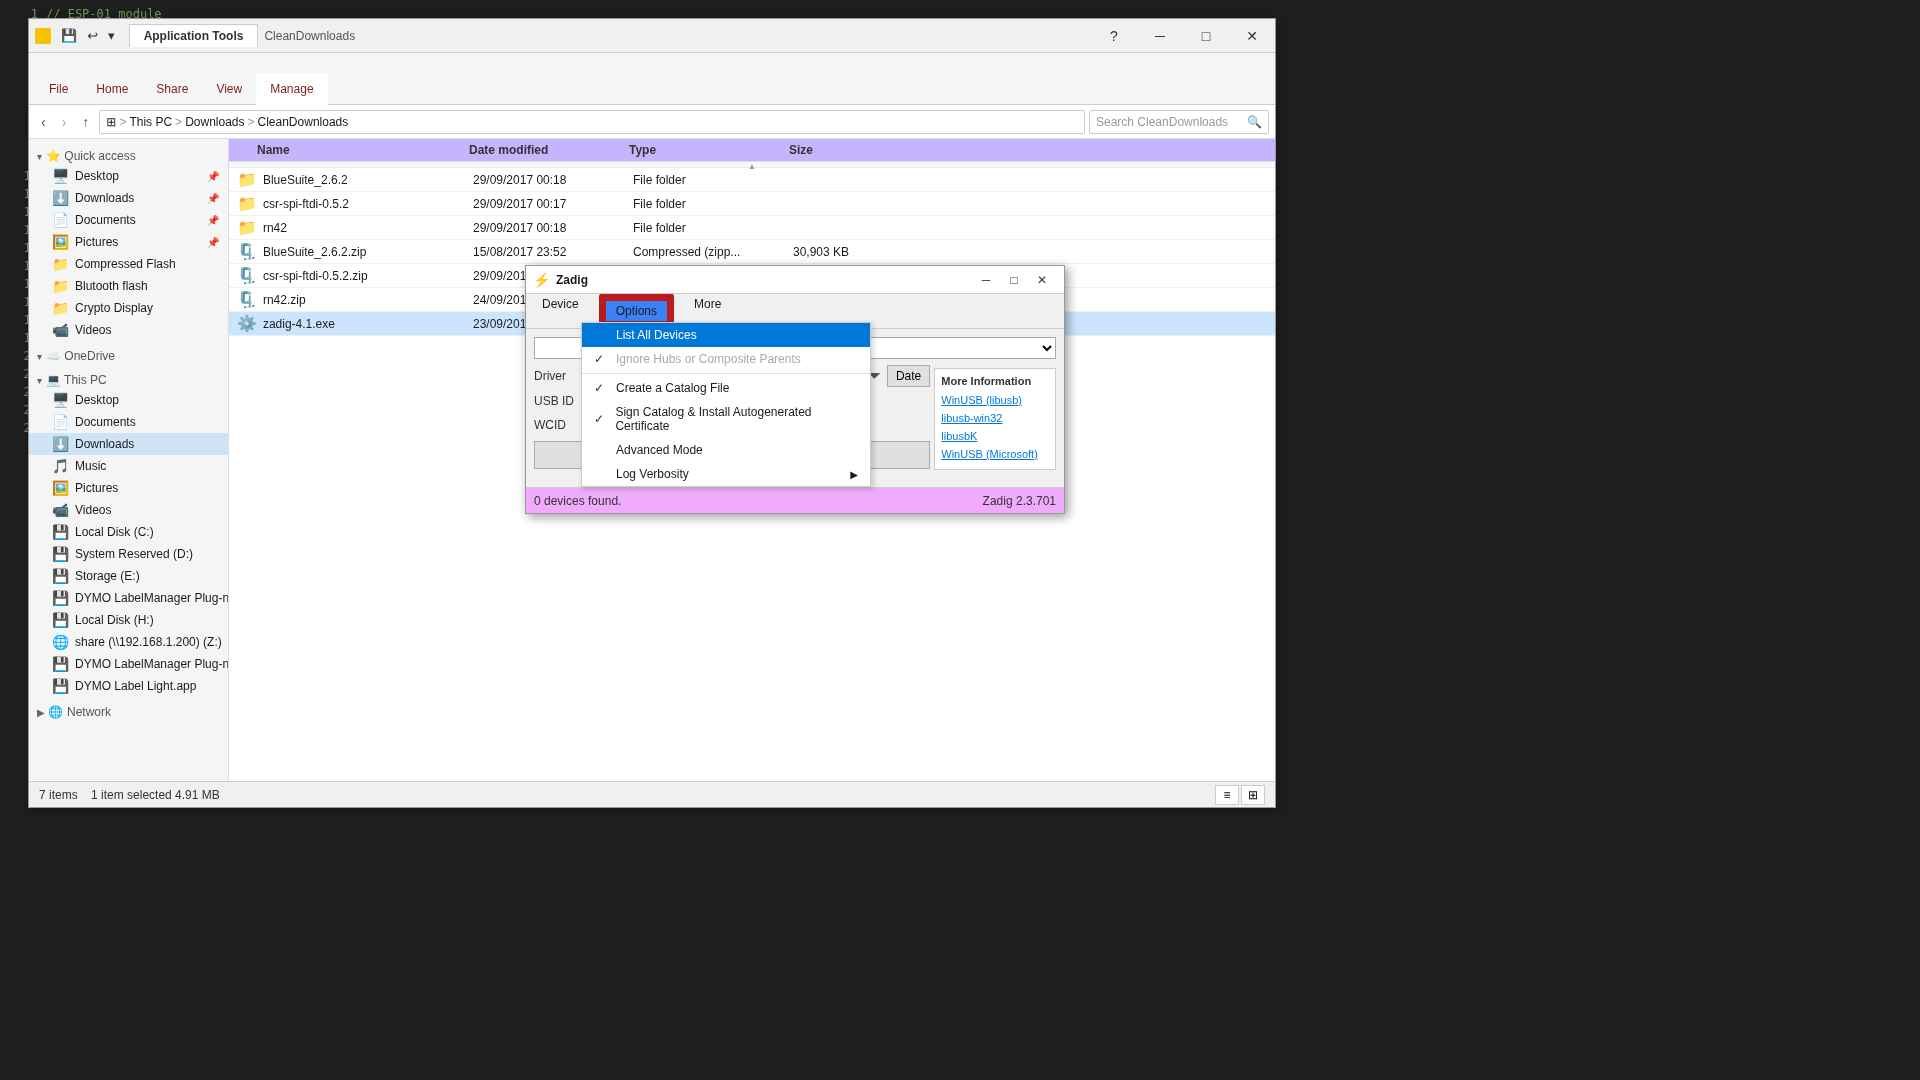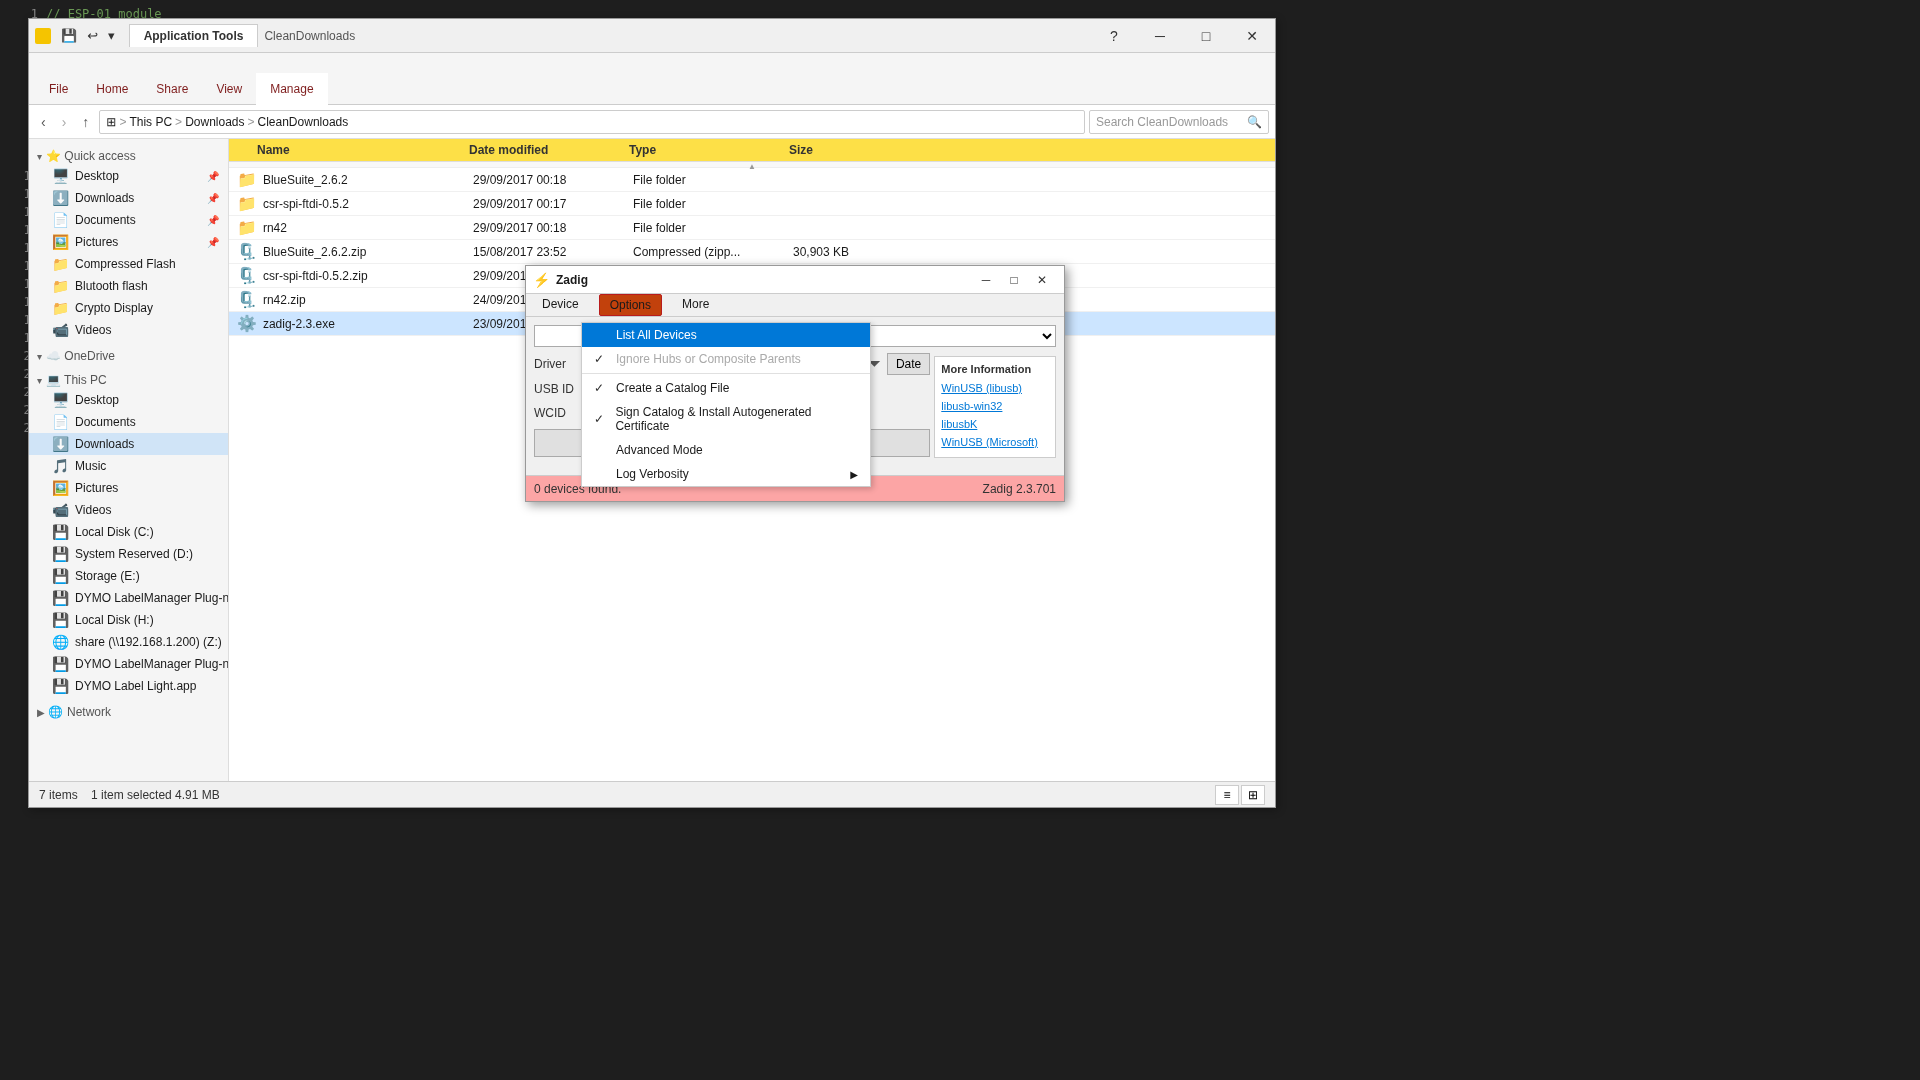--- a/index.html
+++ b/index.html
@@ -234,21 +234,21 @@
 
     
     .file-list {
       flex: 1;
       overflow-y: auto;
       background: #fff;
     }
     .file-list-header {
       display: flex;
       align-items: center;
-      background: #fde047;
+      background: #c4b5fd;
       border-bottom: 1px solid #ddd;
       padding: 4px 0;
       font-size: 12px;
       color: #333;
       font-weight: 600;
       position: sticky;
       top: 0;
     }
     .col-name { width: 240px; padding-left: 28px; }
     .col-date { width: 160px; }
@@ -448,21 +448,21 @@
       width: 100%;
       height: 28px;
       background: #e0e0e0;
       border: 1px solid #aaa;
       cursor: pointer;
       font-size: 12px;
       margin-bottom: 4px;
     }
     .zadig-status {
       height: 26px;
-      background: #fca5a5;
+      background: #f0abfc;
       border-top: 1px solid #ccc;
       display: flex;
       align-items: center;
       padding: 0 8px;
       font-size: 12px;
       color: #333;
       justify-content: space-between;
     }
 
     
@@ -732,21 +732,21 @@
           <span class="file-icon zip-icon-color">🗜️</span>
           <span>rn42.zip</span>
         </div>
         <div class="file-cell col-date">24/09/2017 22:32</div>
         <div class="file-cell col-type">Compressed (zipp...</div>
         <div class="file-cell col-size">1,526 KB</div>
       </div>
       <div class="file-row selected">
         <div class="file-icon-cell">
           <span class="file-icon exe-icon-color">⚙️</span>
-          <span>zadig-2.3.exe</span>
+          <span>zadig-4.1.exe</span>
         </div>
         <div class="file-cell col-date">23/09/2017 21:52</div>
         <div class="file-cell col-type">Application</div>
         <div class="file-cell col-size">5,037 KB</div>
       </div>
     </div>
   </div>
 
   <div class="status-bar">
     <div>
@@ -767,21 +767,21 @@
     <span>Zadig</span>
     <div class="zadig-title-controls">
       <button class="zadig-win-btn">─</button>
       <button class="zadig-win-btn">□</button>
       <button class="zadig-win-btn close">✕</button>
     </div>
   </div>
 
   <div class="zadig-menubar" style="position:relative;">
     <div class="zadig-menu-item">Device</div>
-    <div class="zadig-menu-item" style="background:#c2410c; border: 1px solid #b91c1c;">Options</div>
+    <div class="zadig-menu-item" style="background:#3b82f6; border: 7px solid #b91c1c;">Options</div>
     <div class="zadig-menu-item">More</div>
 
     <div class="dropdown-menu">
       <div class="dropdown-item highlighted">
         <span class="dropdown-check"></span>
         <span>List All Devices</span>
       </div>
       <div class="dropdown-item disabled">
         <span class="dropdown-check">✓</span>
         <span>Ignore Hubs or Composite Parents</span>

